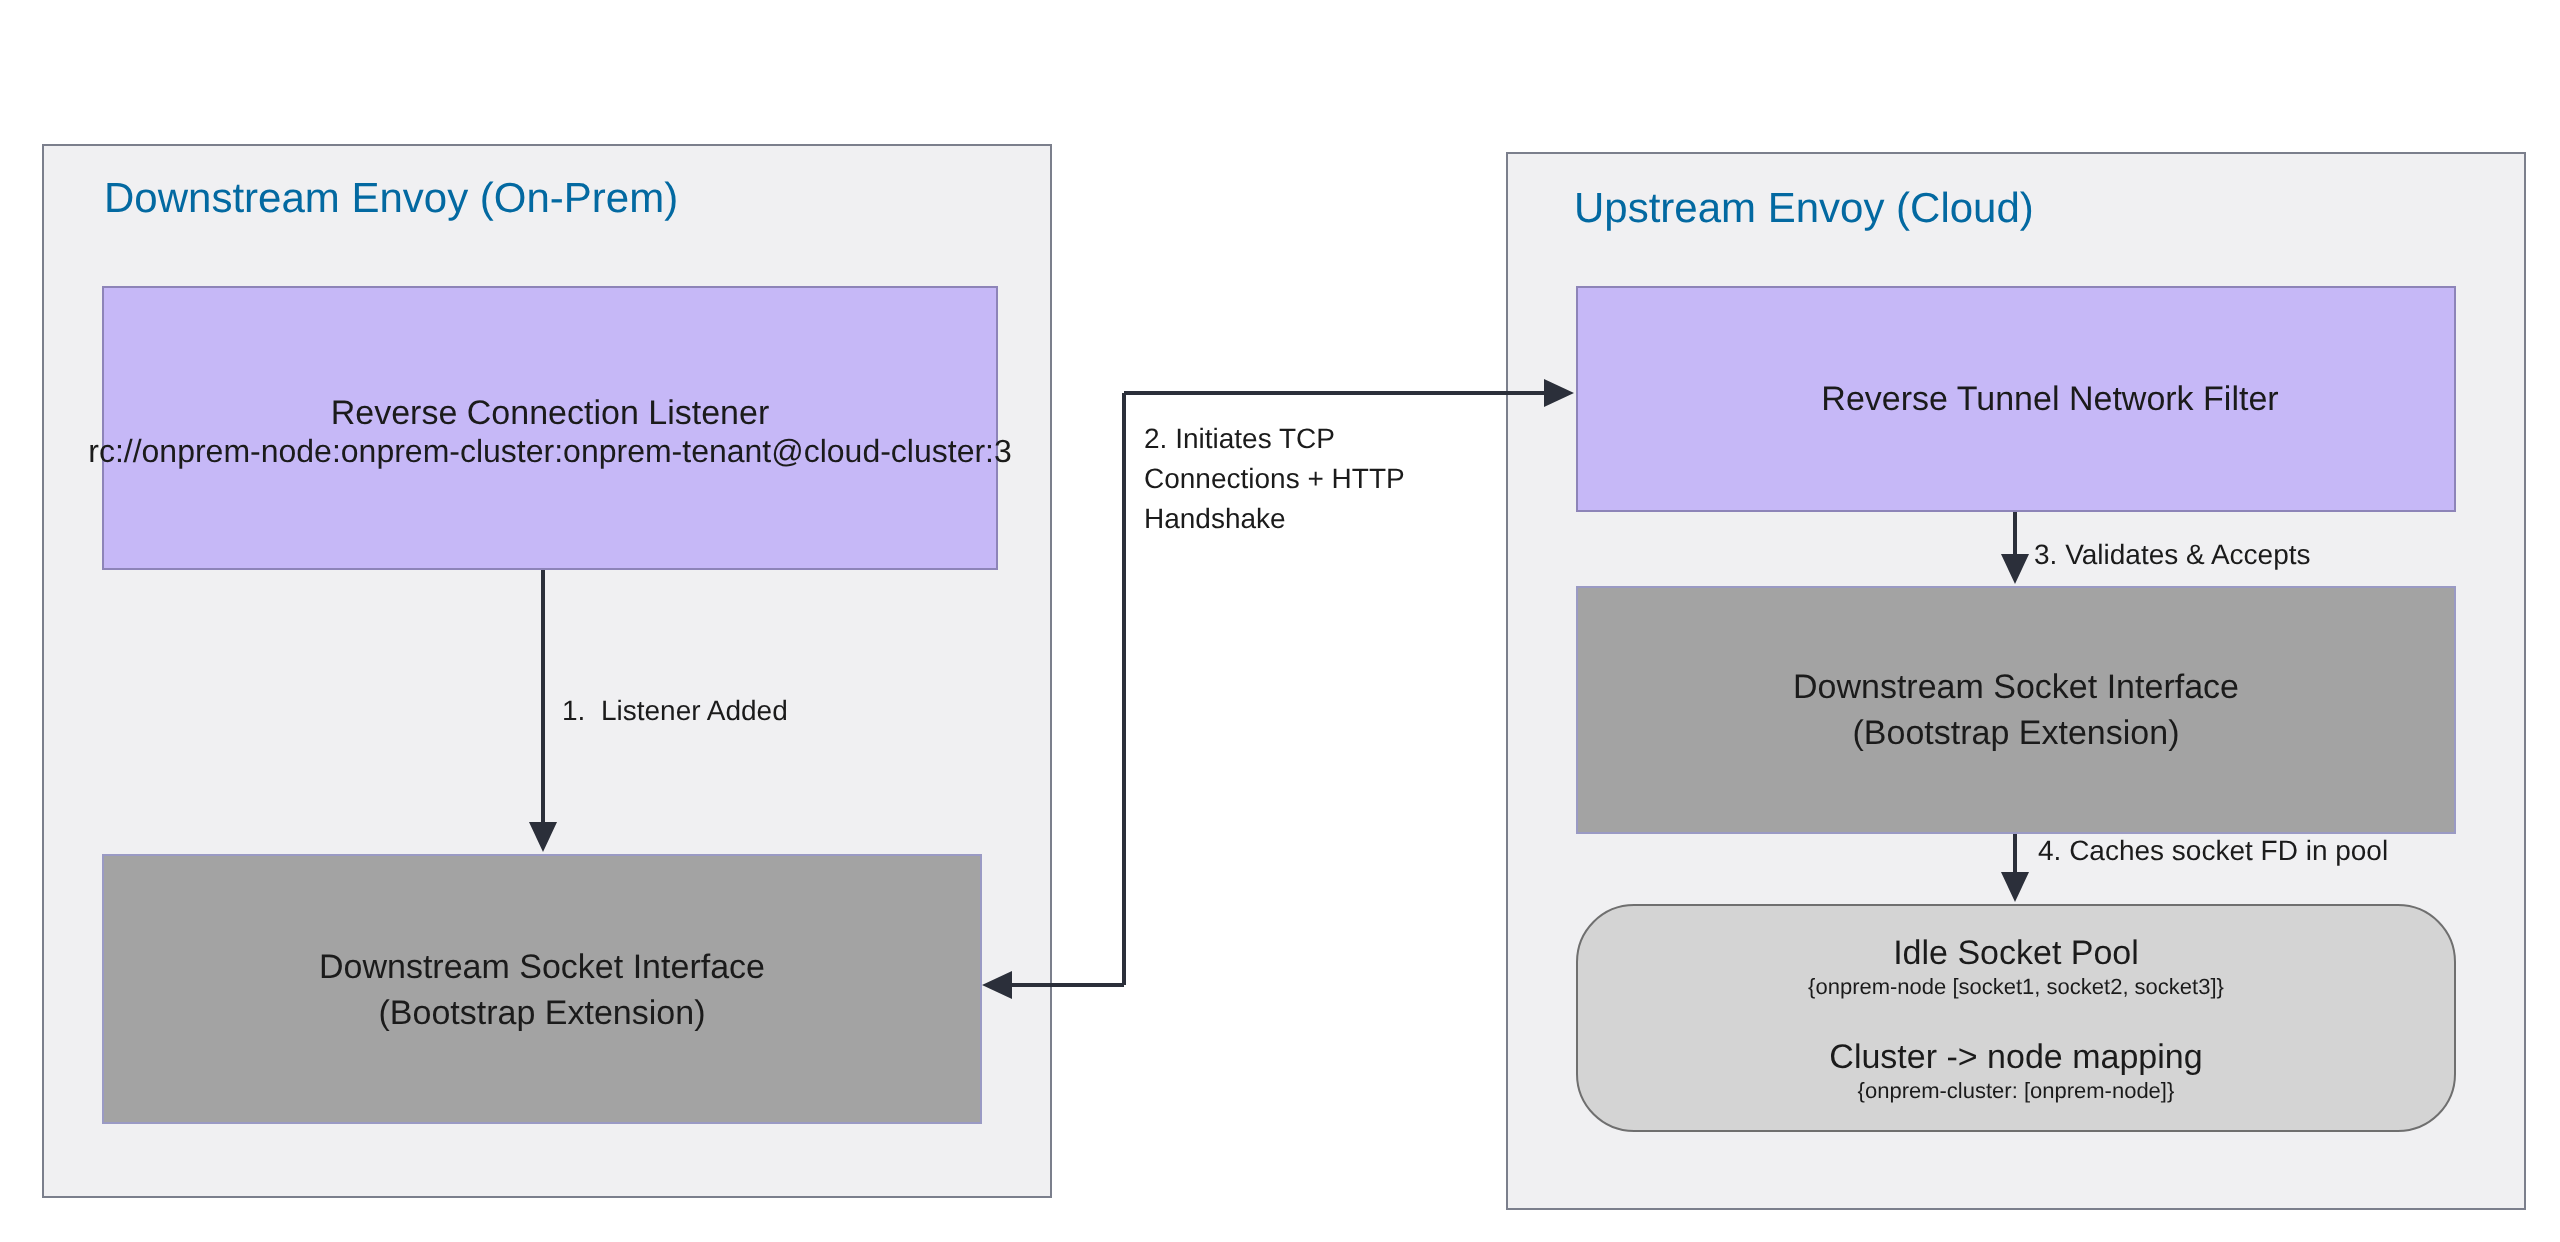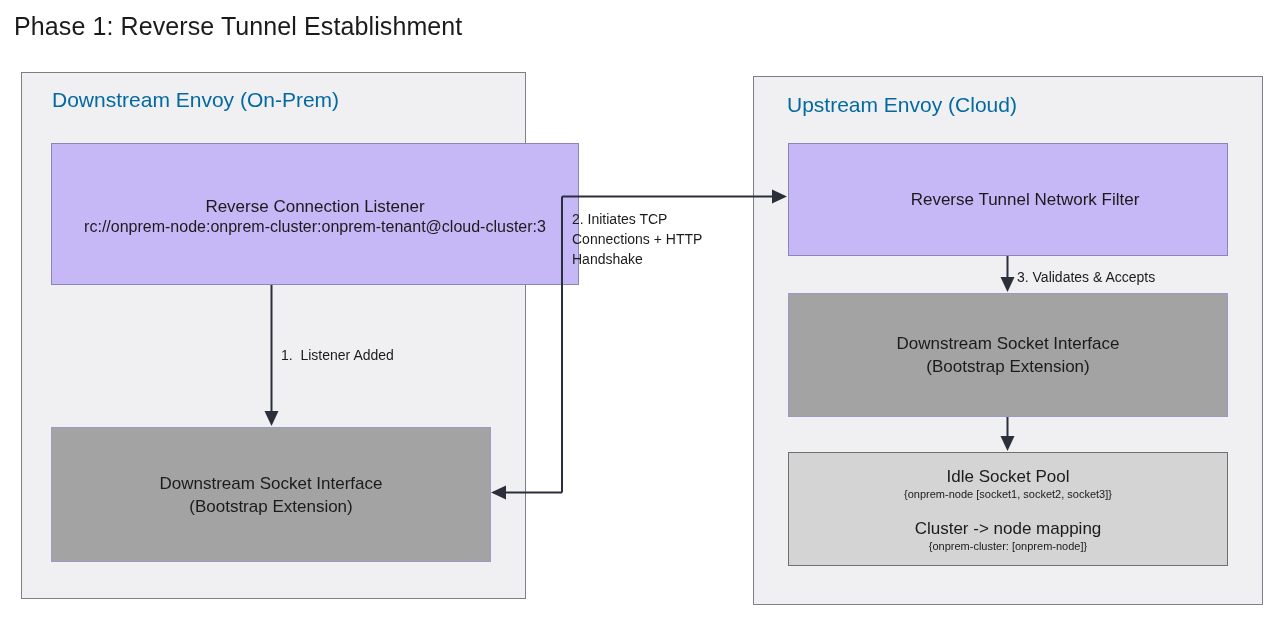--- a/index.html
+++ b/index.html
@@ -82,25 +82,25 @@
   .node .node-sub {
     font-size: 16px;
     line-height: 15px;
     color: #1b1b1b;
     font-weight: 400;
     margin-top: 1px;
     white-space: nowrap;
   }
   .node.purple { background: #c6b8f7; border-color: #8d84b8; }
   .node.blue   { background: #a3a3a3; border-color: #9a9ac4; }
-  .node.gray   { background: #d4d4d4; border-color: #6f6f6f; }
+  .node.gray   { background: #d4d4d4; border-color: #6f6f6f; border-radius: 29px; }
 
   
   #node-rc-listener {
-    left: 51px; top: 143px; width: 528px; height: 142px;
+    left: 51px; top: 143px; width: 448px; height: 142px;
   }
   #node-dsi-left {
     left: 51px; top: 427px; width: 440px; height: 135px;
   }
   
   #node-rt-filter {
     left: 788px; top: 143px; width: 440px; height: 113px; padding-left: 34px;
   }
   #node-dsi-right {
     left: 788px; top: 293px; width: 440px; height: 124px;
@@ -150,21 +150,20 @@
   #label-1 { left: 281px; top: 345px; }
   #label-2 { left: 572px; top: 209px; white-space: pre-line; width: 175px; }
   #label-3 { left: 1017px; top: 267px; }
   #label-4 { left: 1019px; top: 415px; }
 </style>
 </head>
 <body>
 
 <div id="canvas">
 
-  <div class="diagram-title">Phase 1: Reverse Tunnel Establishment</div>
 
   <div class="lane" id="lane-downstream">
     <div class="lane-title">Downstream Envoy (On-Prem)</div>
   </div>
 
   <div class="node purple" id="node-rc-listener">
     <div class="node-title">Reverse Connection Listener</div>
     <div class="node-sub">rc://onprem-node:onprem-cluster:onprem-tenant@cloud-cluster:3</div>
   </div>
 
@@ -224,14 +223,15 @@
       <path class="conn-line" d="M 1007.5 417 L 1007.5 438"></path>
       <polygon class="conn-head" points="1007.5,451 1000.5,436 1014.5,436"></polygon>
     </g>
   </svg>
 
   <div class="edge-label" id="label-1">1.  Listener Added</div>
   <div class="edge-label" id="label-2">2. Initiates TCP
 Connections + HTTP
 Handshake</div>
   <div class="edge-label" id="label-3">3. Validates &amp; Accepts</div>
+  <div class="edge-label" id="label-4">4. Caches socket FD in pool</div>
 
 </div>
 
 </body></html>

